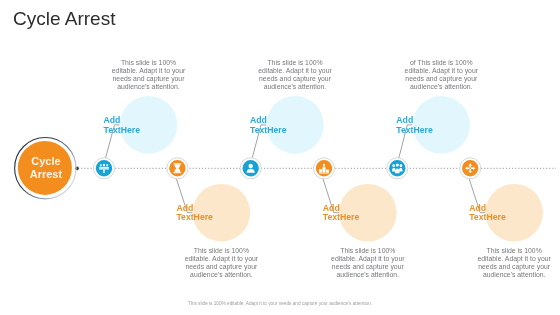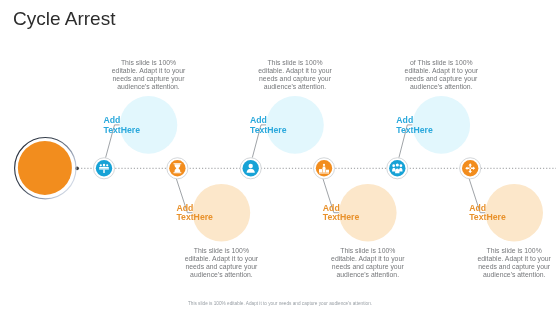--- a/index.html
+++ b/index.html
@@ -96,20 +96,24 @@
         </g>
       </g>
 <circle cx="470.2" cy="168.3" r="10.55" fill="#ffffff" stroke="#c5c9cd" stroke-width="0.75"></circle>
 <circle cx="470.2" cy="168.3" r="8.2" fill="#F28D1E"></circle>
 <g transform="translate(470.2,168.3)" fill="#ffffff">
         <g transform="translate(-5.0,-5.0) scale(0.10)">
           <path d="M50 0 68 22H57v21H43V22H32zM50 100 32 78h11V57h14v21h11zM0 50l22-18v11h21v14H22v11zM100 50 78 68V57H57V43h21V32z"></path>
         </g>
       </g>
 </svg>
+<div class="hublabel" style="left:5.9px;top:155.2px;width:80px;">
+      <div>Cycle</div>
+      <div>Arrest</div>
+    </div>
 <div class="bubtxt" style="left:103.5px;top:115.9px;width:90px;color:#29A8DC;">
       <div>Add</div>
       <div>TextHere</div>
     </div>
 <p class="para" style="left:110.5px;top:58.7px;width:76px;margin:0;">This slide is 100% editable. Adapt it to your needs and capture your audience's attention.</p>
 <div class="bubtxt" style="left:176.4px;top:203.7px;width:90px;color:#E8912B;">
       <div>Add</div>
       <div>TextHere</div>
     </div>
 <p class="para" style="left:183.4px;top:246.8px;width:76px;margin:0;">This slide is 100% editable. Adapt it to your needs and capture your audience's attention.</p>

